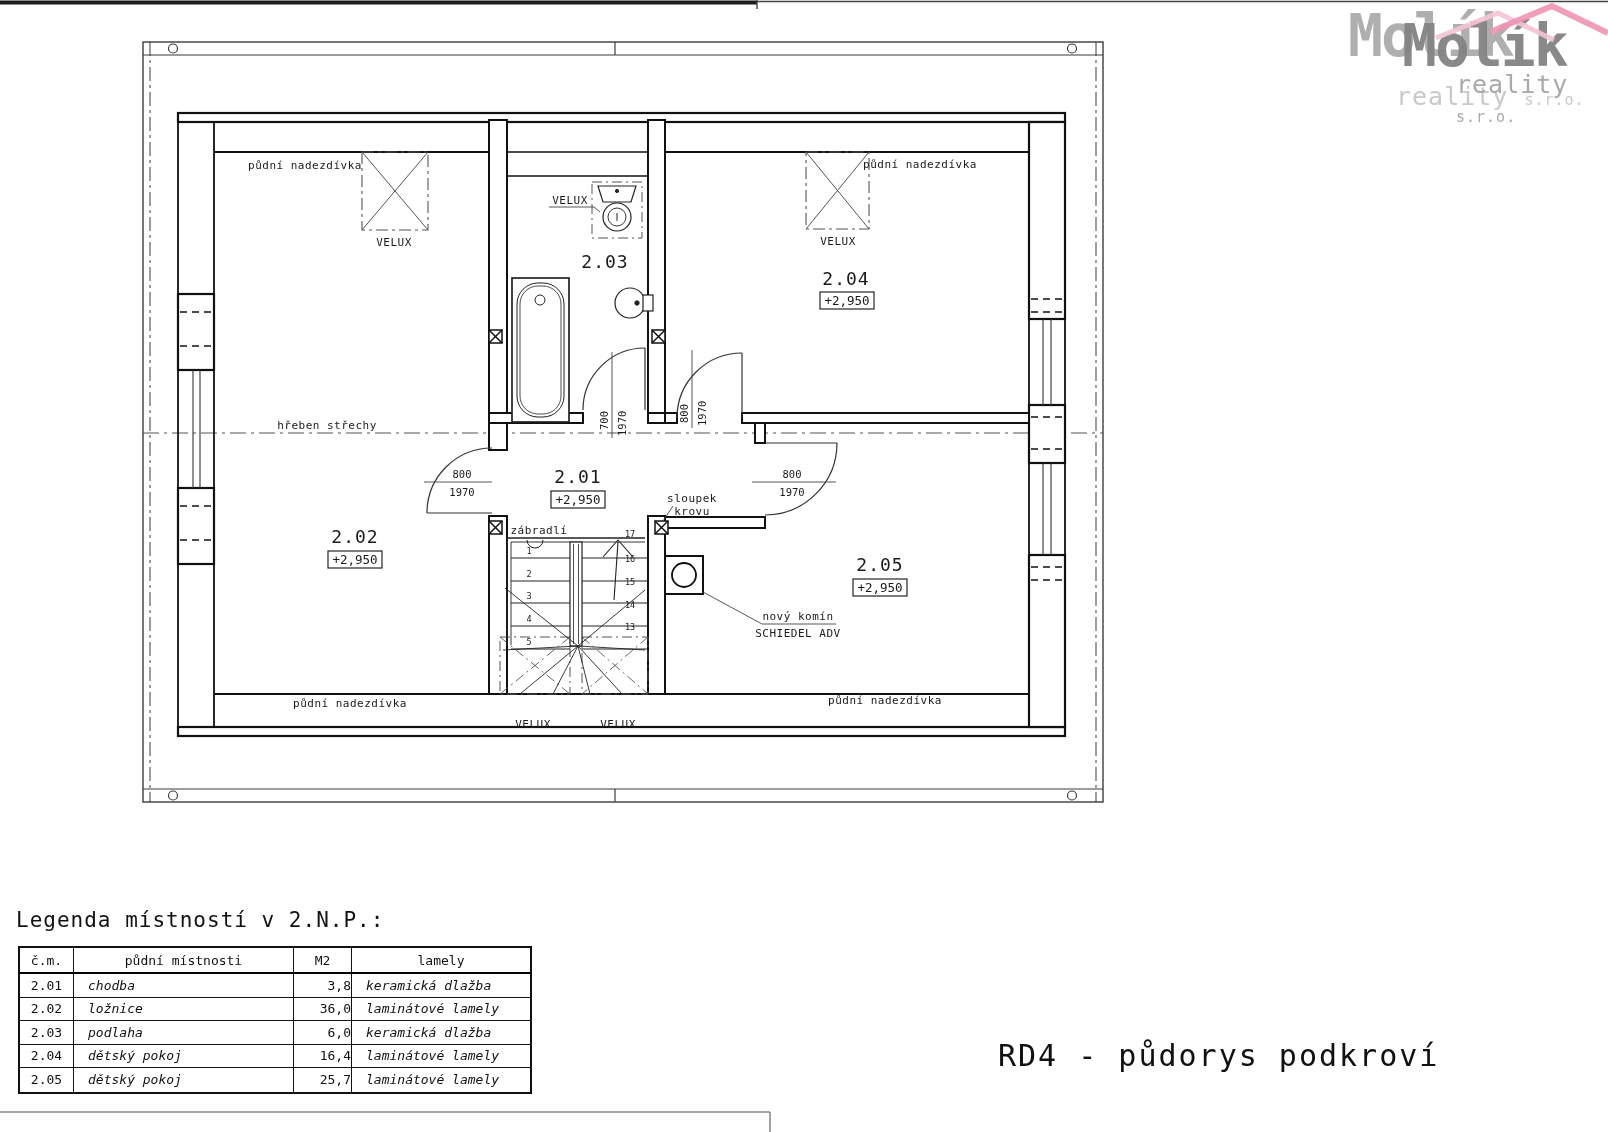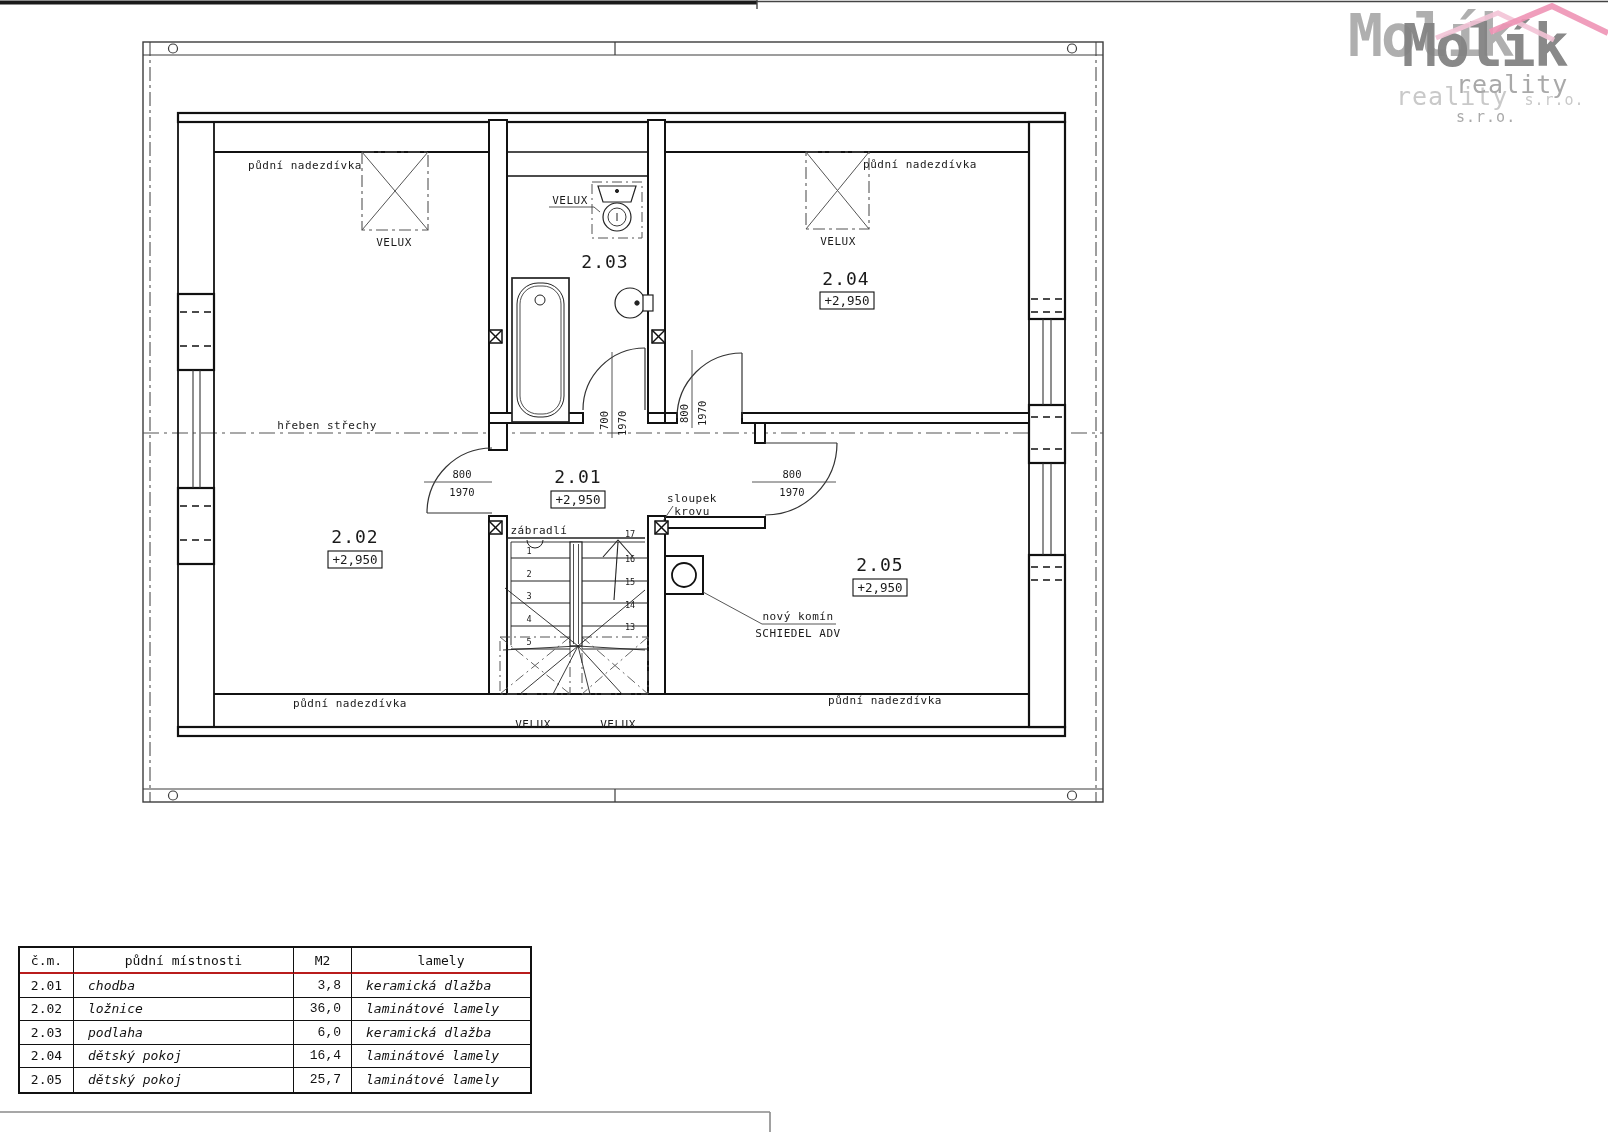--- a/index.html
+++ b/index.html
@@ -13,23 +13,23 @@
   text.stepnum{font-size:8.5px;}
   
   .legend-title{position:absolute;left:16px;top:908px;font-size:21px;letter-spacing:1px;color:#111;}
   .legend-table{position:absolute;left:18px;top:946px;width:510px;border:2px solid #111;
                 display:grid;grid-template-columns:54px 220px 58px 178px;
                 grid-template-rows:26px 23.5px 23.5px 23.5px 23.5px 23.5px;box-sizing:content-box;
                 font-size:13px;}
   .lc{border-bottom:1.2px solid #111;display:flex;align-items:center;justify-content:center;
       white-space:nowrap;overflow:hidden;}
   .lc.colsep{border-right:1.8px solid #111;}
-  .lc.head{border-bottom:2px solid #b91c1c;}
+  .lc.head{border-bottom:2px solid #000000;}
   .lc.left{justify-content:flex-start;padding-left:14px;font-style:italic;}
-  .lc.num{justify-content:flex-end;padding-right:10px;font-family:Liberation Mono, monospace;}
+  .lc.num{justify-content:flex-end;}
   .lc.lastrow{border-bottom:none;}
   .main-title{position:absolute;left:998px;top:1038px;font-size:30px;letter-spacing:2px;color:#111;white-space:nowrap;}
   
   .logo{position:absolute;left:1340px;top:0px;width:268px;height:112px;}
   .logo .back-name{position:absolute;left:8px;top:2px;font-size:58px;font-weight:bold;color:#a2a2a2;opacity:.85;letter-spacing:-2px;}
   .logo .front-name{position:absolute;left:62px;top:12px;font-size:58px;font-weight:bold;color:#838383;opacity:.95;letter-spacing:-2px;}
   .logo .back-sub{position:absolute;left:56px;top:82px;font-size:25px;color:#c9c9c9;letter-spacing:1px;}
   .logo .front-sub{position:absolute;left:116px;top:70px;font-size:25px;color:#a9a9a9;letter-spacing:1px;}
   .logo .sro{font-size:15px;}
   .logo svg{position:absolute;left:0;top:0;pointer-events:none;}
@@ -352,20 +352,21 @@
   <span class="front-name">Molík</span>
   <span class="back-sub"><span>reality</span> <span class="sro">s.r.o.</span></span>
   <span class="front-sub"><span>reality</span> <span class="sro">s.r.o.</span></span>
   <svg width="268" height="112">
     <polyline points="96,38 158,13 214,40" fill="none" stroke="#f3c3d6" stroke-width="5" opacity="0.9"></polyline>
     <polyline points="150,32 212,6 268,33" fill="none" stroke="#ee93b5" stroke-width="6" opacity="0.9"></polyline>
   </svg>
 </div>
 
 
+<div class="legend-title">Legenda místností v 2.N.P.:</div>
 <div class="legend-table">
   <div class="lc head colsep">č.m.</div>
   <div class="lc head colsep">půdní místnosti</div>
   <div class="lc head colsep">M2</div>
   <div class="lc head">lamely</div>
 
   <div class="lc colsep">2.01</div>
   <div class="lc colsep left">chodba</div>
   <div class="lc colsep num">3,8</div>
   <div class="lc left">keramická dlažba</div>
@@ -385,14 +386,15 @@
   <div class="lc colsep num">16,4</div>
   <div class="lc left">laminátové lamely</div>
 
   <div class="lc colsep lastrow">2.05</div>
   <div class="lc colsep left lastrow">dětský pokoj</div>
   <div class="lc colsep num lastrow">25,7</div>
   <div class="lc left lastrow">laminátové lamely</div>
 </div>
 
 
+<div class="main-title">RD4 - půdorys podkroví</div>
 
 </div>
 
 </body></html>

